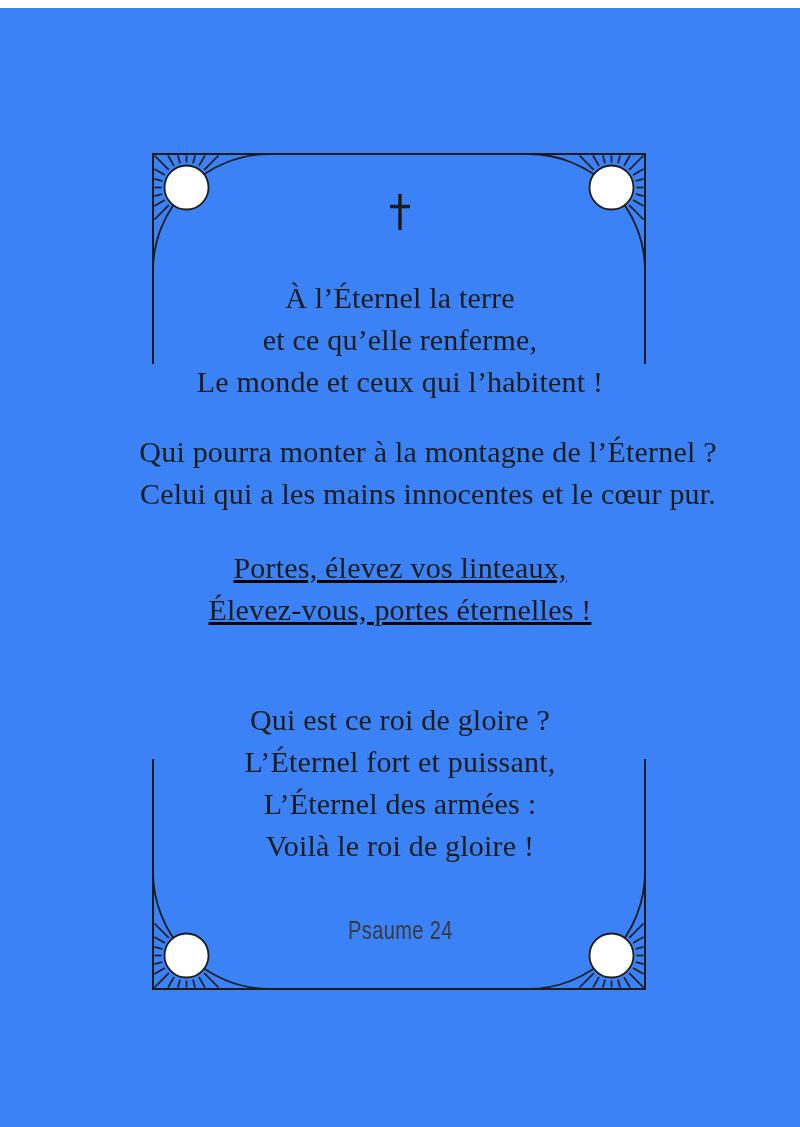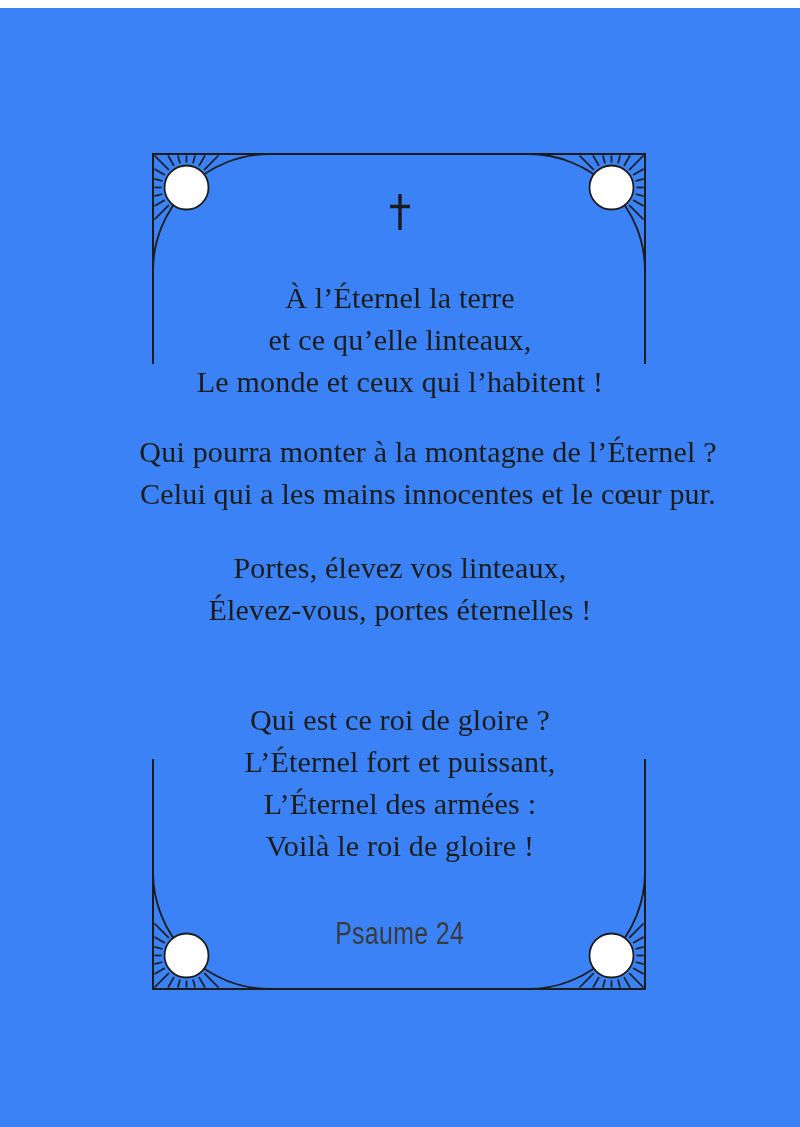--- a/index.html
+++ b/index.html
@@ -22,25 +22,25 @@
   .corner-tr { right:0; top:0;    transform:scaleX(-1); }
   .corner-bl { left:0;  bottom:0; transform:scaleY(-1); }
   .corner-br { right:0; bottom:0; transform:scale(-1,-1); }
   
   .cross { position:absolute; left:50%; top:186px; transform:translateX(-50%); }
   
   .stanza { position:absolute; left:0; width:800px; text-align:center; }
   .verse  { font-size:30px; line-height:42px; color:#1c1c1c; letter-spacing:0.2px; }
   .stanza-1 { top:269px; }
   .stanza-2 { top:423px;padding-left:28px; }
-  .stanza-3 { top:539px; }
+  .stanza-3 { top:539px;text-decoration:underline; }
   .stanza-4 { top:691px; }
   .attribution {
     position:absolute; left:0; top:908px; width:800px; text-align:center;
-    font-family:"Liberation Sans", sans-serif; font-size:31px; color:#3a3a3a;
+    font-family:"Liberation Sans", sans-serif; font-size:25px; color:#3a3a3a;
   }
   .attribution span { display:inline-block; transform:scaleX(0.8); letter-spacing:0.5px; }
   .svgdefs { position:absolute; width:0; height:0; }
 </style>
 </head>
 <body>
 
 <svg class="svgdefs" aria-hidden="true">
   <defs>
     <g id="corner-motif" stroke="#1c1c1c" fill="none">
@@ -91,21 +91,21 @@
 
   <svg class="cross" width="21" height="36" viewBox="0 0 21 36">
     <g stroke="#1c1c1c" stroke-width="3.5">
       <line x1="10.5" y1="0" x2="10.5" y2="36"></line>
       <line x1="0.5" y1="12.5" x2="20.5" y2="12.5"></line>
     </g>
   </svg>
 
   <div class="stanza stanza-1">
     <div class="verse">À l’Éternel la terre</div>
-    <div class="verse">et ce qu’elle linteaux,</div>
+    <div class="verse">et ce qu’elle renferme,</div>
     <div class="verse">Le monde et ceux qui l’habitent !</div>
   </div>
 
   <div class="stanza stanza-2">
     <div class="verse">Qui pourra monter à la montagne de l’Éternel ?</div>
     <div class="verse">Celui qui a les mains innocentes et le cœur pur.</div>
   </div>
 
   <div class="stanza stanza-3">
     <div class="verse">Portes, élevez vos linteaux,</div>

